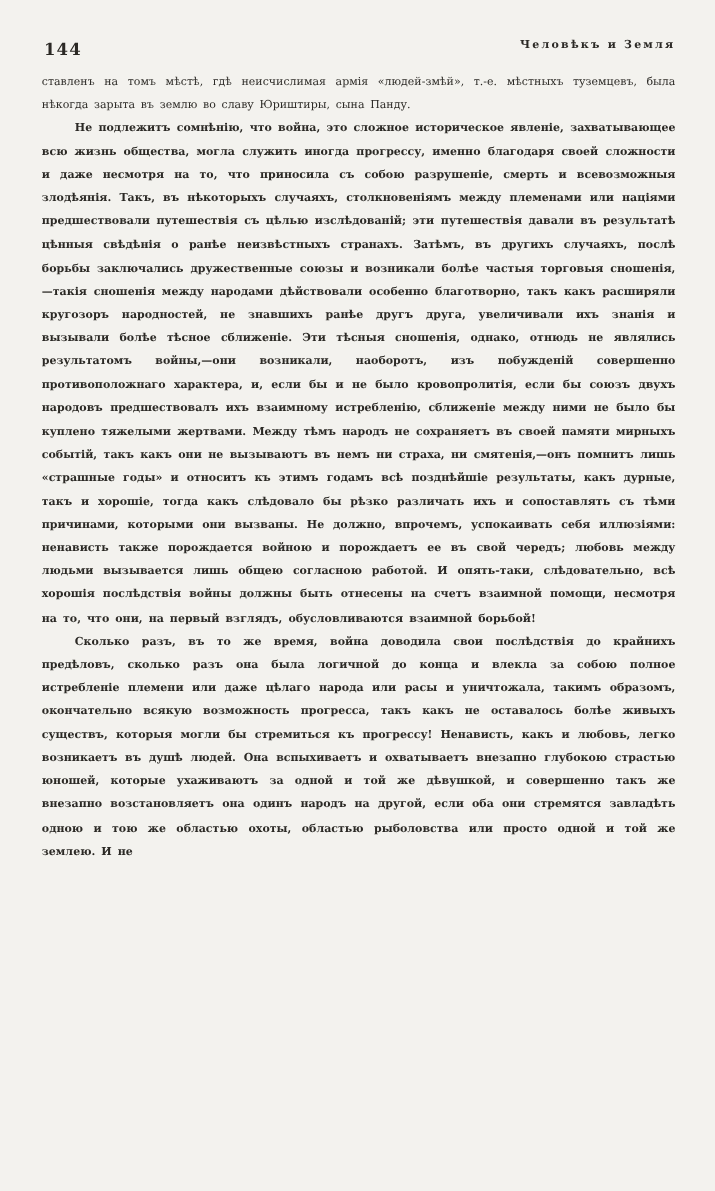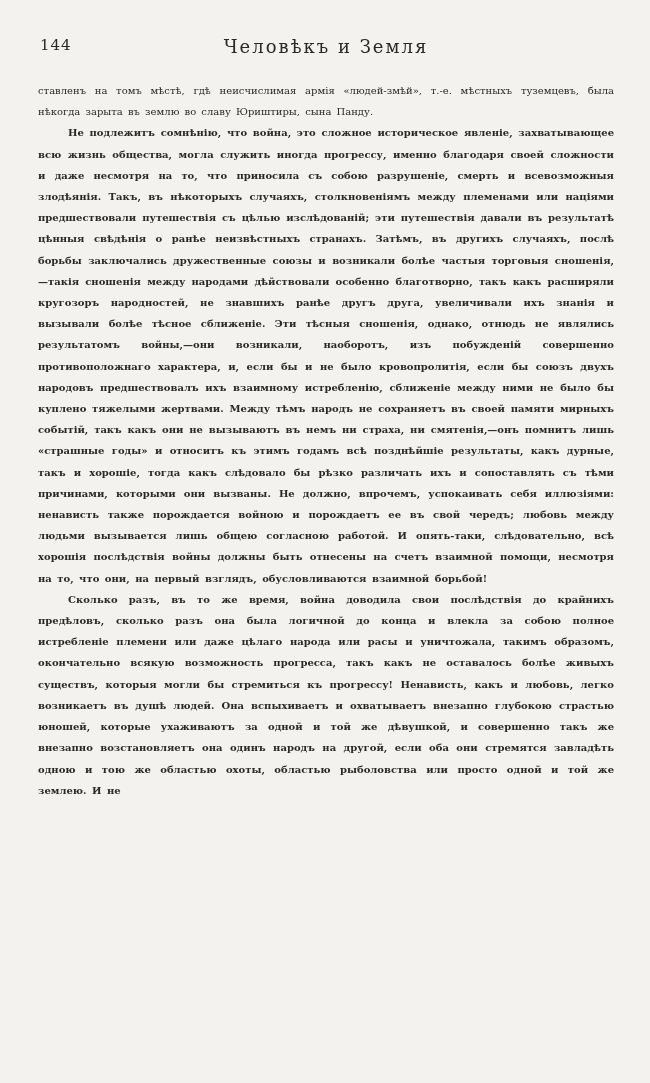--- a/index.html
+++ b/index.html
@@ -15,36 +15,37 @@
     background: #f3f2ee;
     box-sizing: border-box;
     padding: 36px 36px 0 38px;
     font-family: "DejaVu Serif", "Liberation Serif", serif;
     color: #2b2925;
     overflow: hidden;
   }
   .page-header {
     position: relative;
     height: 24px;
-    margin-bottom: 20px;
+    margin-bottom: 4px;
+    font-weight: bold;
   }
   .page-number {
     position: absolute;
     left: 2px;
     top: 0;
     font-size: 15px;
     letter-spacing: 1px;
   }
   .running-title {
     position: absolute;
     left: 0;
     right: 0;
     top: 0;
-    text-align: center;
-    font-size: 18px;
+    text-align: right;
+    font-size: 10px;
     letter-spacing: 2px;
     white-space: nowrap;
   }
   .page-body {
     font-size: 10px;
     line-height: 21.2px;
     text-align: justify;
     word-spacing: 2px;
   }
   .page-body p {

